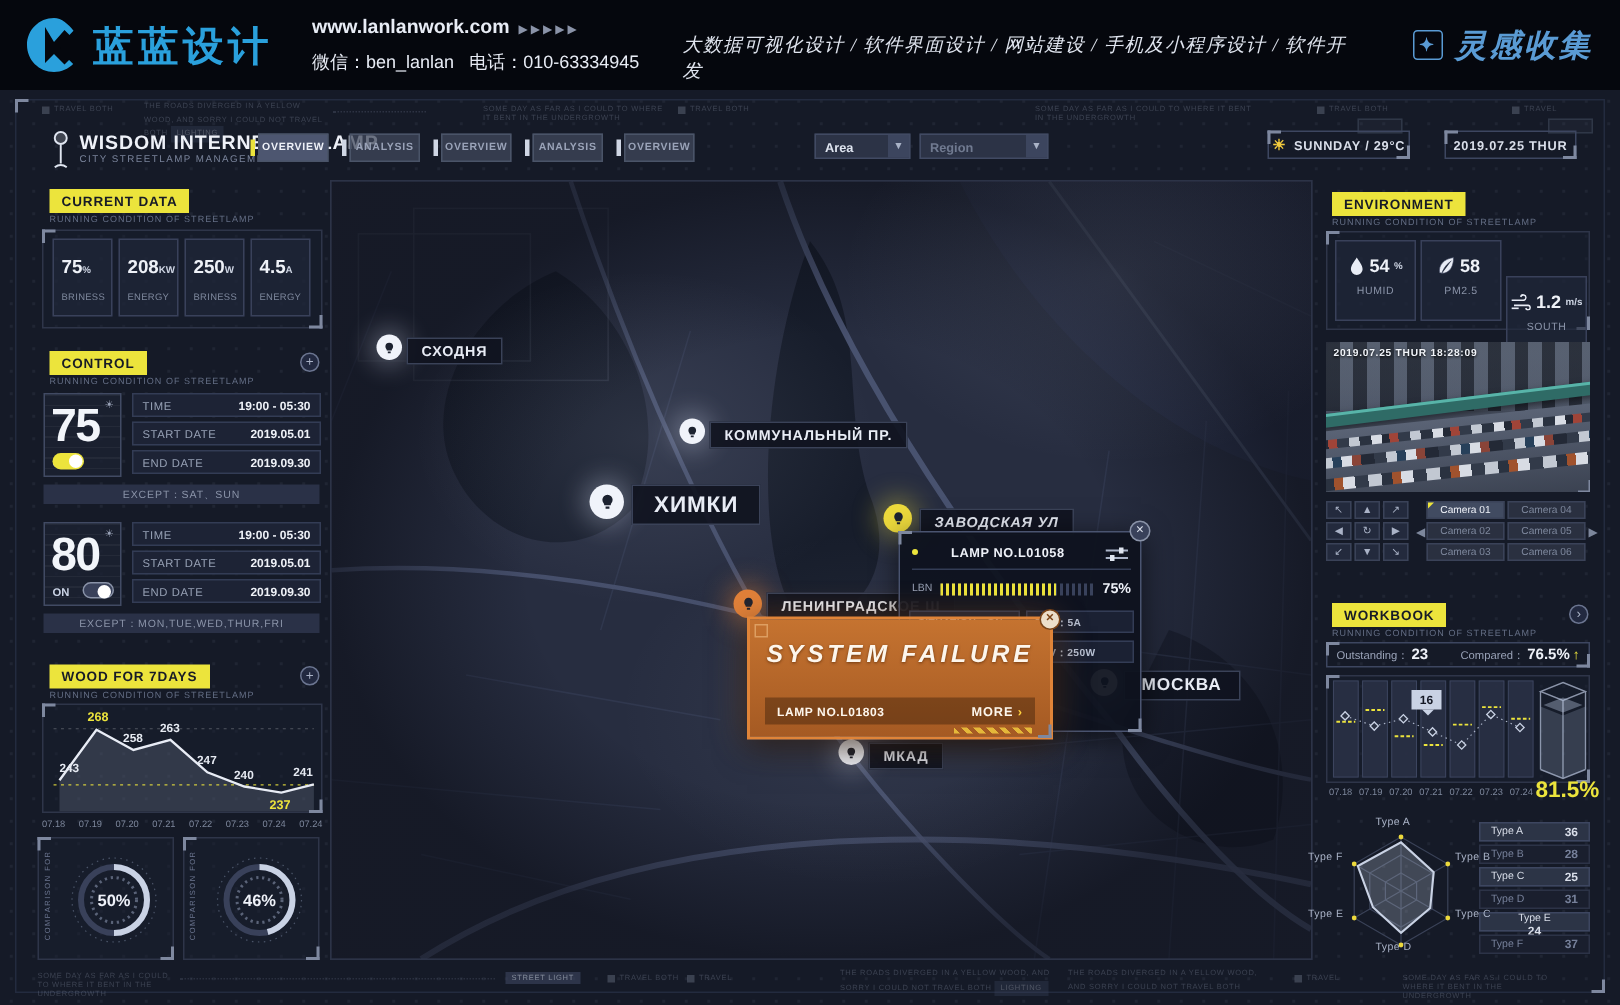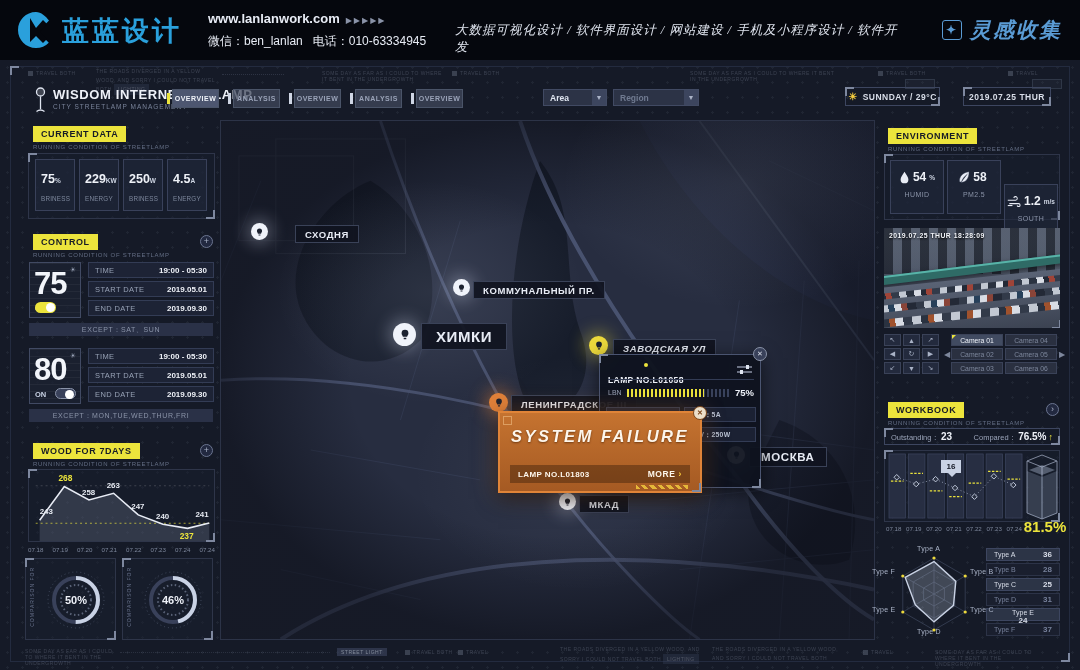--- a/index.html
+++ b/index.html
@@ -82,21 +82,21 @@
       radial-gradient(closest-side at 50% 50%, transparent 60%, rgba(8,10,18,.55) 100%); pointer-events:none; }
   .roads { position:absolute; inset:0; }
   .pin { position:absolute; border-radius:50%; background:#f0f3fa; display:flex; align-items:center; justify-content:center; cursor:pointer; box-shadow:0 0 16px 5px rgba(225,233,255,.28); z-index:3; }
   .pin.yellow { background:#ecd93c; box-shadow:0 0 16px 5px rgba(236,217,60,.35); }
   .pin.orange { background:#e0813a; box-shadow:0 0 16px 5px rgba(224,129,58,.4); }
   .map-label { position:absolute; background:rgba(16,20,32,.92); border:1px solid #3a4258; color:#e8ecf5; font-weight:bold; font-size:9.5px; letter-spacing:.6px; padding:2.5px 9px; z-index:3; cursor:pointer; white-space:nowrap; }
   .map-label.big { font-size:15px; padding:4px 14px; }
   .map-label.med { font-size:11.5px; padding:3px 11px; }
 
   .popup { position:absolute; left:378px; top:233px; width:162px; height:134px; background:rgba(14,18,30,.94); border:1px solid #4a5470; box-shadow:0 4px 18px rgba(0,0,0,.6); z-index:5; }
-  .popup .hd { position:absolute; left:8px; top:8px; display:flex; align-items:center; gap:8px; font-size:8.5px; font-weight:bold; color:#eef1f8; letter-spacing:.4px;flex-direction:column; }
+  .popup .hd { position:absolute; left:8px; top:8px; display:flex; align-items:center; gap:22px; font-size:8.5px; font-weight:bold; color:#eef1f8; letter-spacing:.4px; }
   .popup .dot { width:4px; height:4px; border-radius:50%; background:#ece43c; }
   .popup .hr { position:absolute; left:8px; top:24px; width:146px; border-top:1px solid #333c55; }
   .lbnrow { position:absolute; left:8px; top:32px; width:146px; display:flex; align-items:center; gap:5px; }
   .lbnrow .k { font-size:7px; color:#97a1b5; }
   .lbnbar { flex:1; height:8px; background:repeating-linear-gradient(90deg,#39425c 0 2px, transparent 2px 4px); position:relative; }
   .lbnbar .fill { position:absolute; left:0; top:0; bottom:0; width:75%; background:repeating-linear-gradient(90deg,#ece43c 0 2px, transparent 2px 4px); }
   .lbnrow .v { font-size:9.5px; font-weight:bold; color:#eef1f8; }
   .cell { position:absolute; height:15px; border:1px solid #333c55; background:#1b2133; font-size:6.8px; color:#b9c2d4; display:flex; align-items:center; padding:0 5px; letter-spacing:.3px; font-weight:bold; }
   .xbtn { position:absolute; width:14px; height:14px; border-radius:50%; background:#39415a; border:1px solid #8a93a8; color:#d9dee9; font-size:7px; line-height:12px; text-align:center; cursor:pointer; z-index:7; }
 
@@ -240,21 +240,21 @@
         <span>SUNNDAY / 29°C</span>
     </div>
     <div class="infobox corners" style="left:963px;width:88px;">
       <span>2019.07.25  THUR</span>
     </div>
 
     <div class="badge" style="left:33px;top:66px;">CURRENT DATA</div>
     <div class="psub" style="left:33px;top:84px;">RUNNING CONDITION OF STREETLAMP</div>
     <div class="panelbox corners" style="left:28px;top:93px;width:187px;height:66px;"></div>
     <div class="statcard" style="left:35px;top:99px;"><span class="v">75</span><i class="u">%</i><span class="l">BRINESS</span></div>
-    <div class="statcard" style="left:79px;top:99px;"><span class="v">229</span><i class="u">KW</i><span class="l">ENERGY</span></div>
+    <div class="statcard" style="left:79px;top:99px;"><span class="v">208</span><i class="u">KW</i><span class="l">ENERGY</span></div>
     <div class="statcard" style="left:123px;top:99px;"><span class="v">250</span><i class="u">W</i><span class="l">BRINESS</span></div>
     <div class="statcard" style="left:167px;top:99px;"><span class="v">4.5</span><i class="u">A</i><span class="l">ENERGY</span></div>
 
     <div class="badge" style="left:33px;top:174px;">CONTROL</div>
     <div class="roundbtn" style="left:200px;top:175px;">+</div>
     <div class="psub" style="left:33px;top:192px;">RUNNING CONDITION OF STREETLAMP</div>
 
     <div class="numbox" style="left:29px;top:202px;">
       <span class="n">75</span>
       <span class="bulb2">☀</span>
@@ -375,21 +375,21 @@
             <rect x="18" y="35" width="115" height="85"></rect>
             <rect x="55" y="18" width="130" height="115"></rect>
           </g>
       </svg>
 
       <div class="pin" style="left:30px;top:102px;width:17px;height:17px;">
           <svg width="9" height="10" viewBox="0 0 14 13">
             <path fill="#1c2230" d="M7 1a4 4 0 0 1 4 4c0 2.2-1.5 2.6-1.5 4.2h-5C4.5 7.6 3 7.2 3 5a4 4 0 0 1 4-4zM5.5 10.2h3V12h-3z"></path>
           </svg>
         </div>
-      <div class="map-label" style="left:50px;top:104px;margin-left:24px;">СХОДНЯ</div>
+      <div class="map-label" style="left:50px;top:104px;">СХОДНЯ</div>
 
       <div class="pin" style="left:232px;top:158px;width:17px;height:17px;">
           <svg width="9" height="10" viewBox="0 0 14 13">
             <path fill="#1c2230" d="M7 1a4 4 0 0 1 4 4c0 2.2-1.5 2.6-1.5 4.2h-5C4.5 7.6 3 7.2 3 5a4 4 0 0 1 4-4zM5.5 10.2h3V12h-3z"></path>
           </svg>
         </div>
       <div class="map-label" style="left:252px;top:160px;">КОММУНАЛЬНЫЙ ПР.</div>
 
       <div class="pin" style="left:172px;top:202px;width:23px;height:23px;">
           <svg width="12" height="13" viewBox="0 0 14 13">

